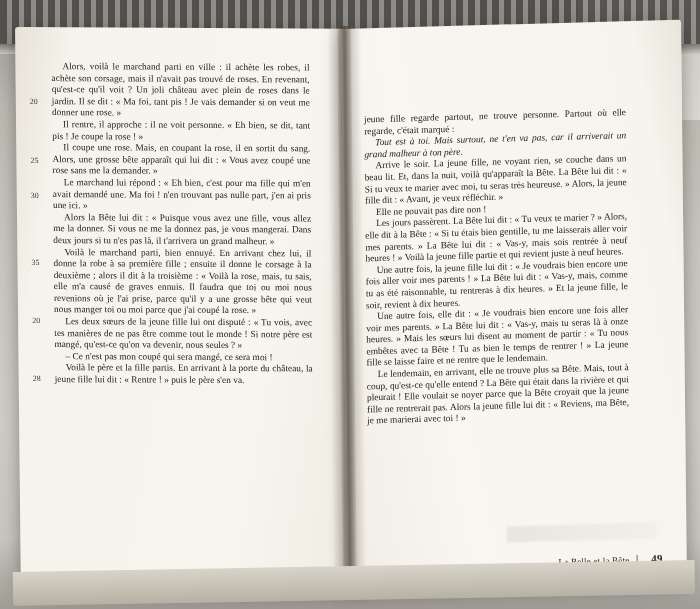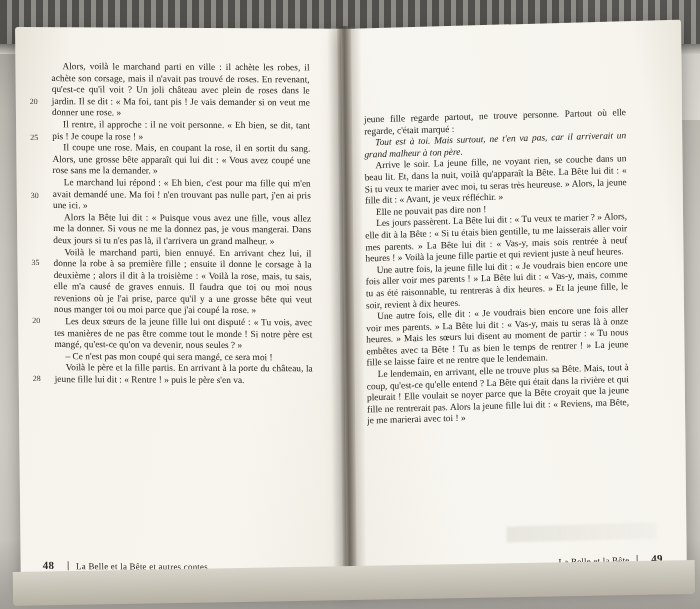--- a/index.html
+++ b/index.html
@@ -115,44 +115,39 @@
   <div class="radiator-edge"></div>
   <div class="floor-shadow"></div>
 </div>
 
 <div class="book">
 
   <div class="page page-left">
 
     <div class="linenums">
       <span style="top:36px">20</span>
-      <span style="top:72px">25</span>
+      <span style="top:95px">25</span>
       <span style="top:130px">30</span>
       <span style="top:197px">35</span>
       <span style="top:255px">20</span>
       <span style="top:313px">28</span>
     </div>
 
     <div class="col col-left">
       <p>Alors, voilà le marchand parti en ville : il achète les robes, il achète son corsage, mais il n'avait pas trouvé de roses. En revenant, qu'est-ce qu'il voit ? Un joli château avec plein de roses dans le jardin. Il se dit : « Ma foi, tant pis ! Je vais demander si on veut me donner une rose. »</p>
       <p>Il rentre, il approche : il ne voit personne. « Eh bien, se dit, tant pis ! Je coupe la rose ! »</p>
       <p>Il coupe une rose. Mais, en coupant la rose, il en sortit du sang. Alors, une grosse bête apparaît qui lui dit : « Vous avez coupé une rose sans me la demander. »</p>
       <p>Le marchand lui répond : « Eh bien, c'est pour ma fille qui m'en avait demandé une. Ma foi ! n'en trouvant pas nulle part, j'en ai pris une ici. »</p>
       <p>Alors la Bête lui dit : « Puisque vous avez une fille, vous allez me la donner. Si vous ne me la donnez pas, je vous mangerai. Dans deux jours si tu n'es pas là, il t'arrivera un grand malheur. »</p>
       <p>Voilà le marchand parti, bien ennuyé. En arrivant chez lui, il donne la robe à sa première fille ; ensuite il donne le corsage à la deuxième ; alors il dit à la troisième : « Voilà la rose, mais, tu sais, elle m'a causé de graves ennuis. Il faudra que toi ou moi nous revenions où je l'ai prise, parce qu'il y a une grosse bête qui veut nous manger toi ou moi parce que j'ai coupé la rose. »</p>
       <p>Les deux sœurs de la jeune fille lui ont disputé : « Tu vois, avec tes manières de ne pas être comme tout le monde ! Si notre père est mangé, qu'est-ce qu'on va devenir, nous seules ? »</p>
       <p>– Ce n'est pas mon coupé qui sera mangé, ce sera moi !</p>
       <p>Voilà le père et la fille partis. En arrivant à la porte du château, la jeune fille lui dit : « Rentre ! » puis le père s'en va.</p>
     </div>
 
-    <div class="folio folio-left">
-      <span class="num">48</span>
-      <span class="rule"></span>
-      <span>La Belle et la Bête et autres contes</span>
-    </div>
   </div>
 
   <div class="page page-right">
     <div class="col col-right">
       <p class="noind">jeune fille regarde partout, ne trouve personne. Partout où elle regarde, c'était marqué :</p>
       <p class="italic">Tout est à toi. Mais surtout, ne t'en va pas, car il arriverait un grand malheur à ton père.</p>
       <p>Arrive le soir. La jeune fille, ne voyant rien, se couche dans un beau lit. Et, dans la nuit, voilà qu'apparaît la Bête. La Bête lui dit : « Si tu veux te marier avec moi, tu seras très heureuse. » Alors, la jeune fille dit : « Avant, je veux réfléchir. »</p>
       <p>Elle ne pouvait pas dire non !</p>
       <p>Les jours passèrent. La Bête lui dit : « Tu veux te marier ? » Alors, elle dit à la Bête : « Si tu étais bien gentille, tu me laisserais aller voir mes parents. » La Bête lui dit : « Vas-y, mais sois rentrée à neuf heures ! » Voilà la jeune fille partie et qui revient juste à neuf heures.</p>
       <p>Une autre fois, la jeune fille lui dit : « Je voudrais bien encore une fois aller voir mes parents ! » La Bête lui dit : « Vas-y, mais, comme tu as été raisonnable, tu rentreras à dix heures. » Et la jeune fille, le soir, revient à dix heures.</p>

